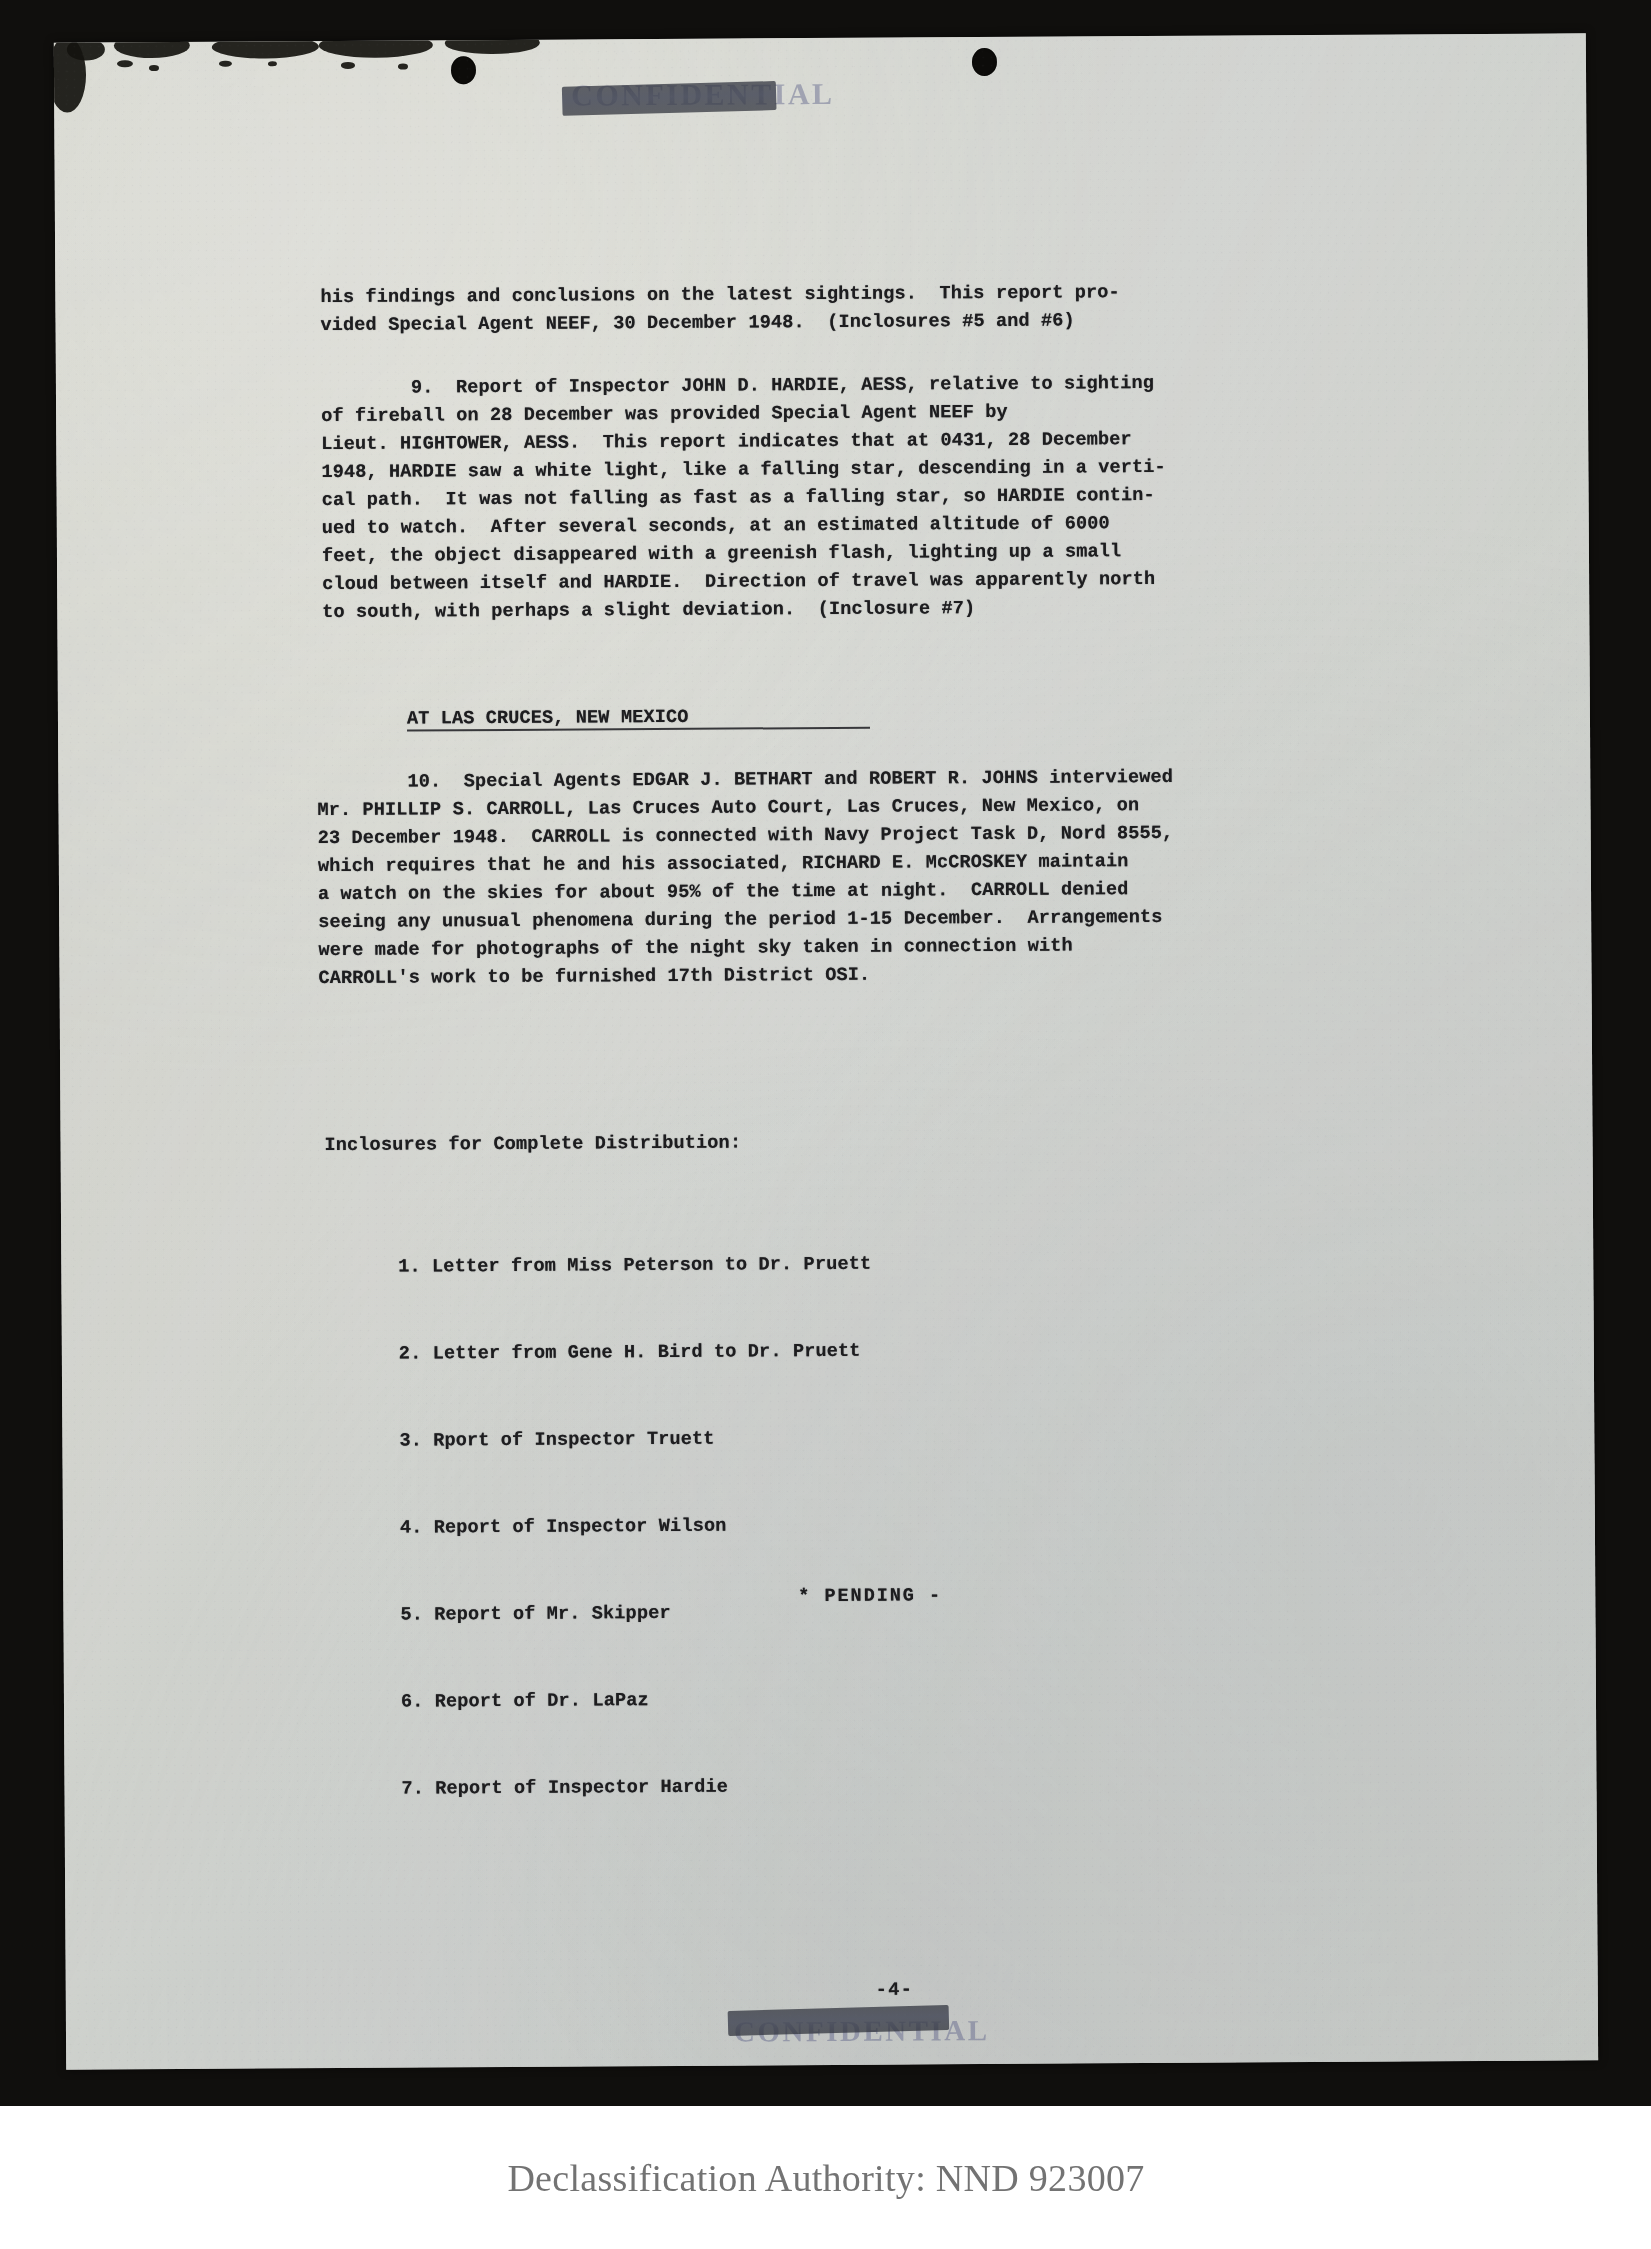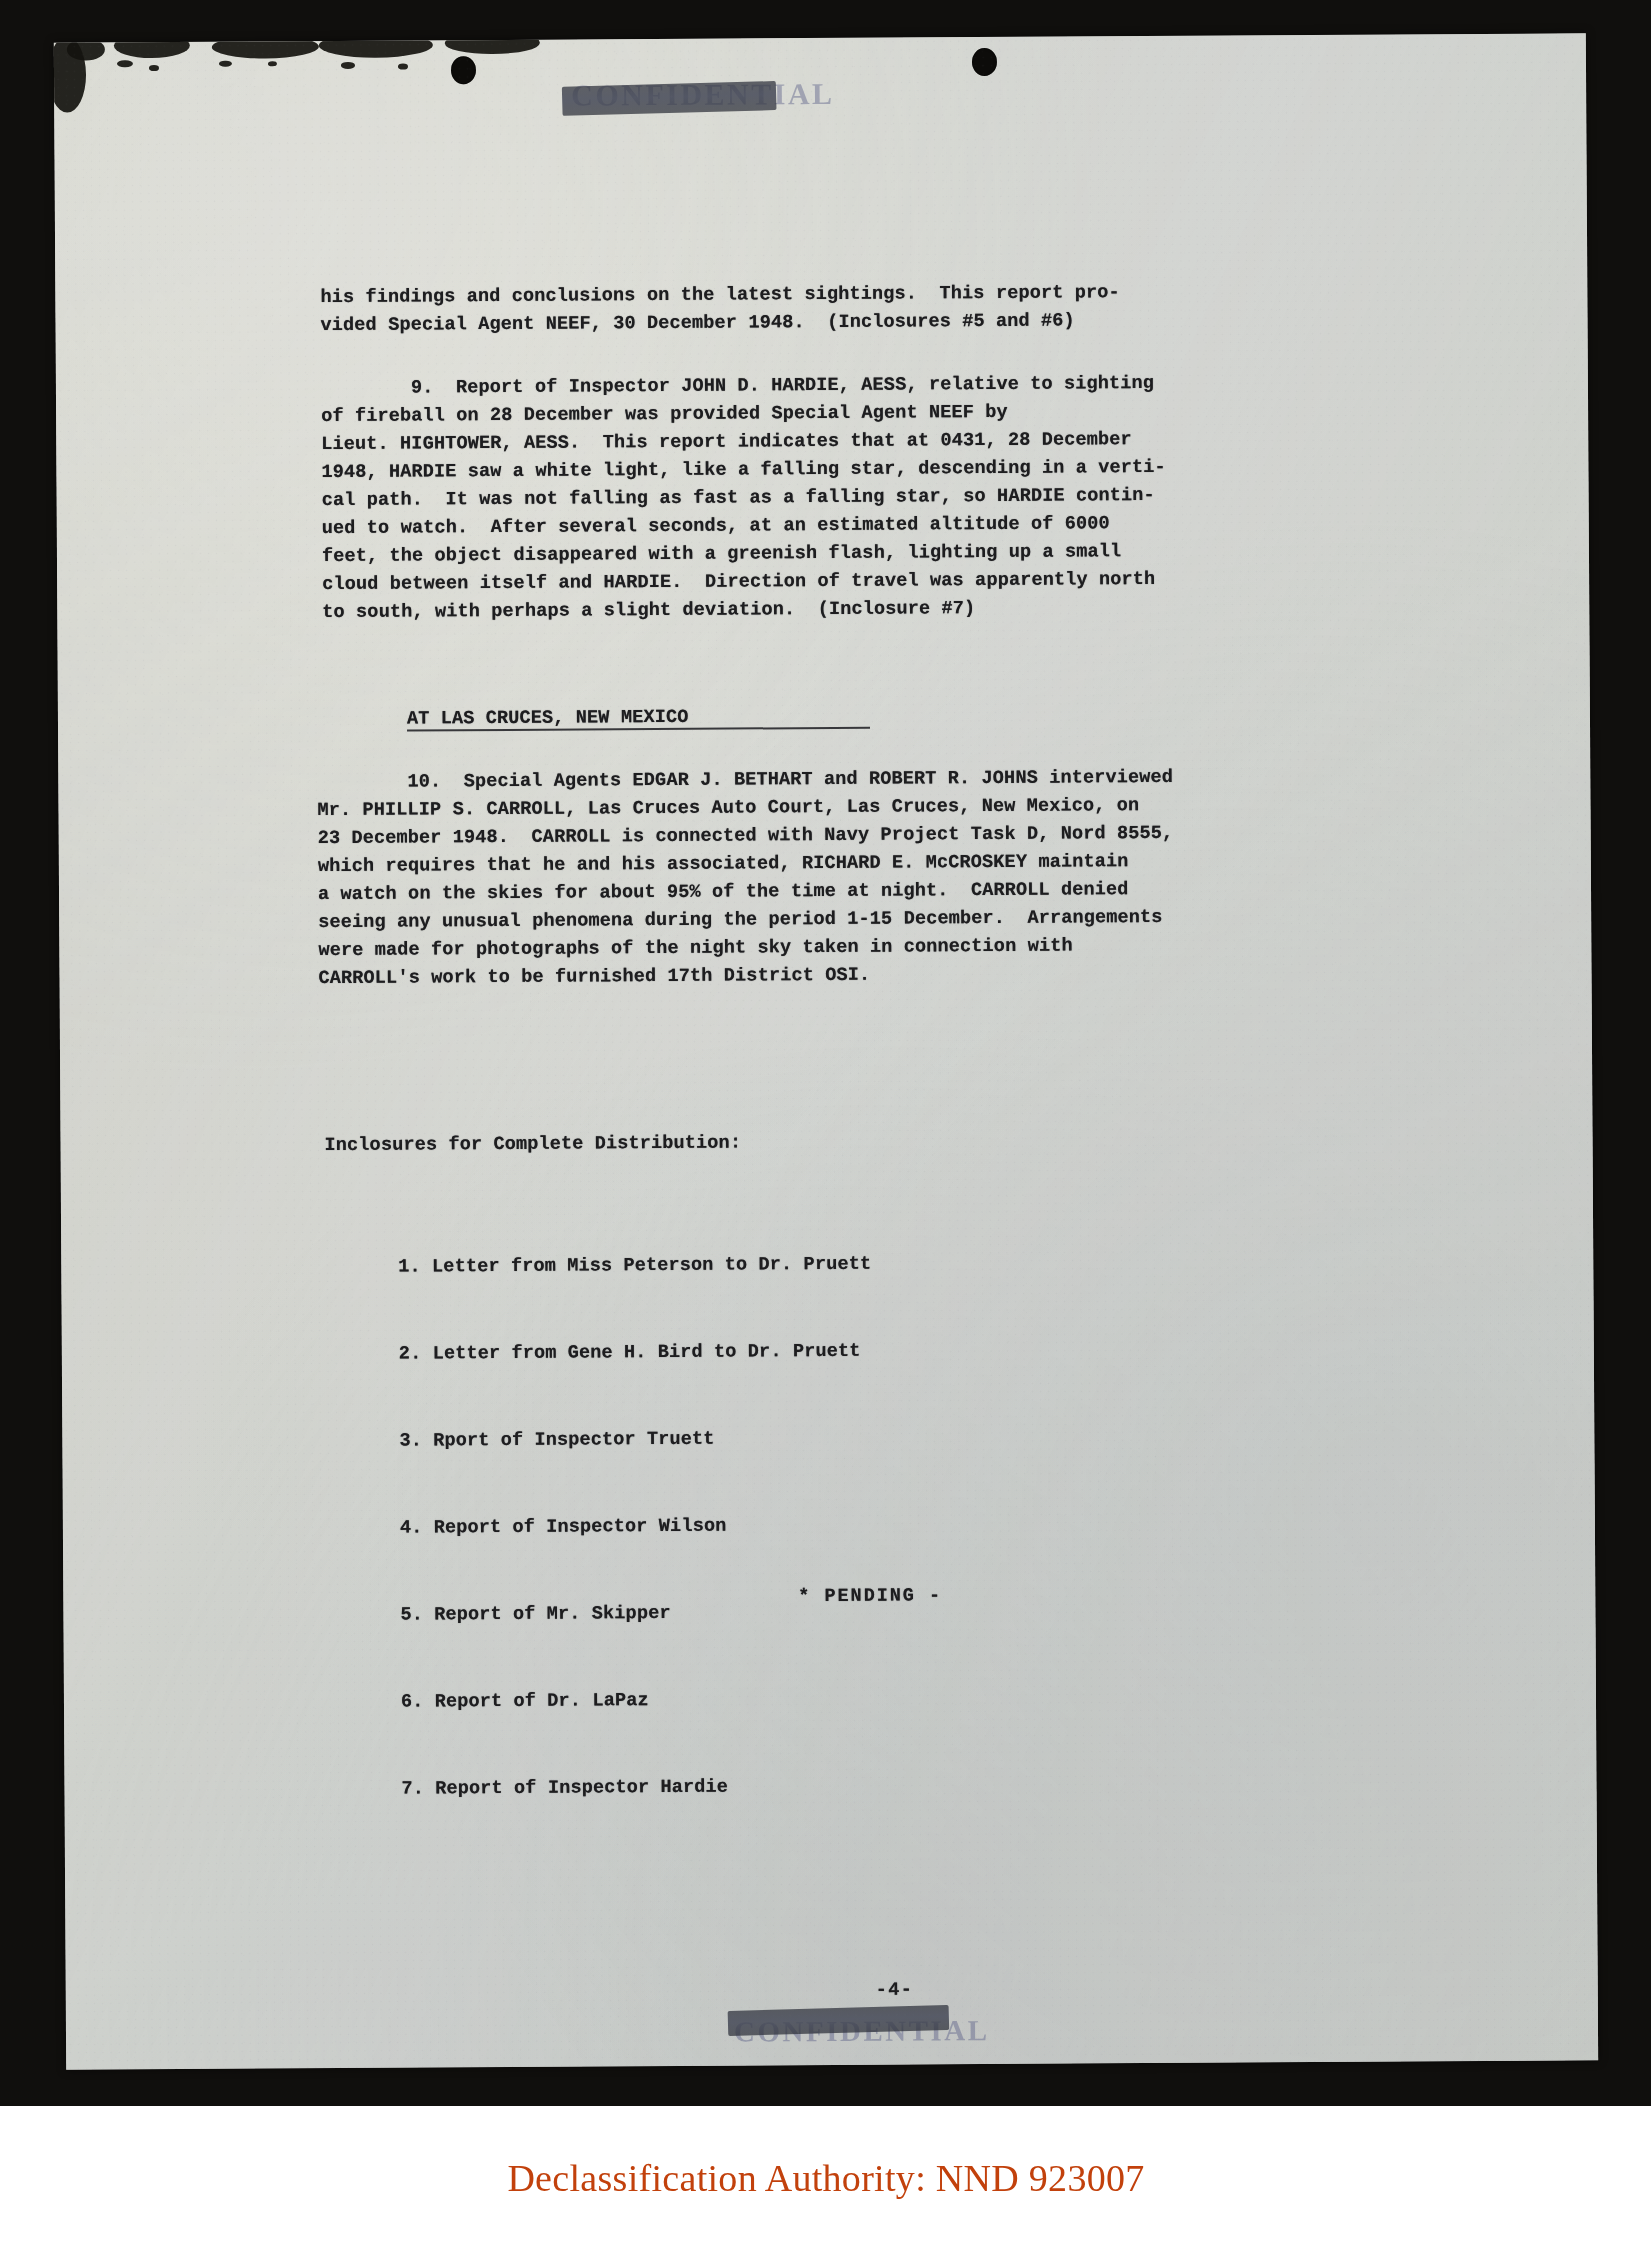--- a/index.html
+++ b/index.html
@@ -140,21 +140,21 @@
     width: 1652px;
     height: 144px;
     background: #ffffff;
     display: flex;
     align-items: center;
     justify-content: center;
   }
   .caption-text {
     font-family: "Liberation Serif", serif;
     font-size: 38px;
-    color: #c2410c;
+    color: #737373;
     letter-spacing: 0.3px;
   }
 </style>
 </head>
 <body>
 
 <div class="scan-frame">
 
   <div class="sheet">
 

